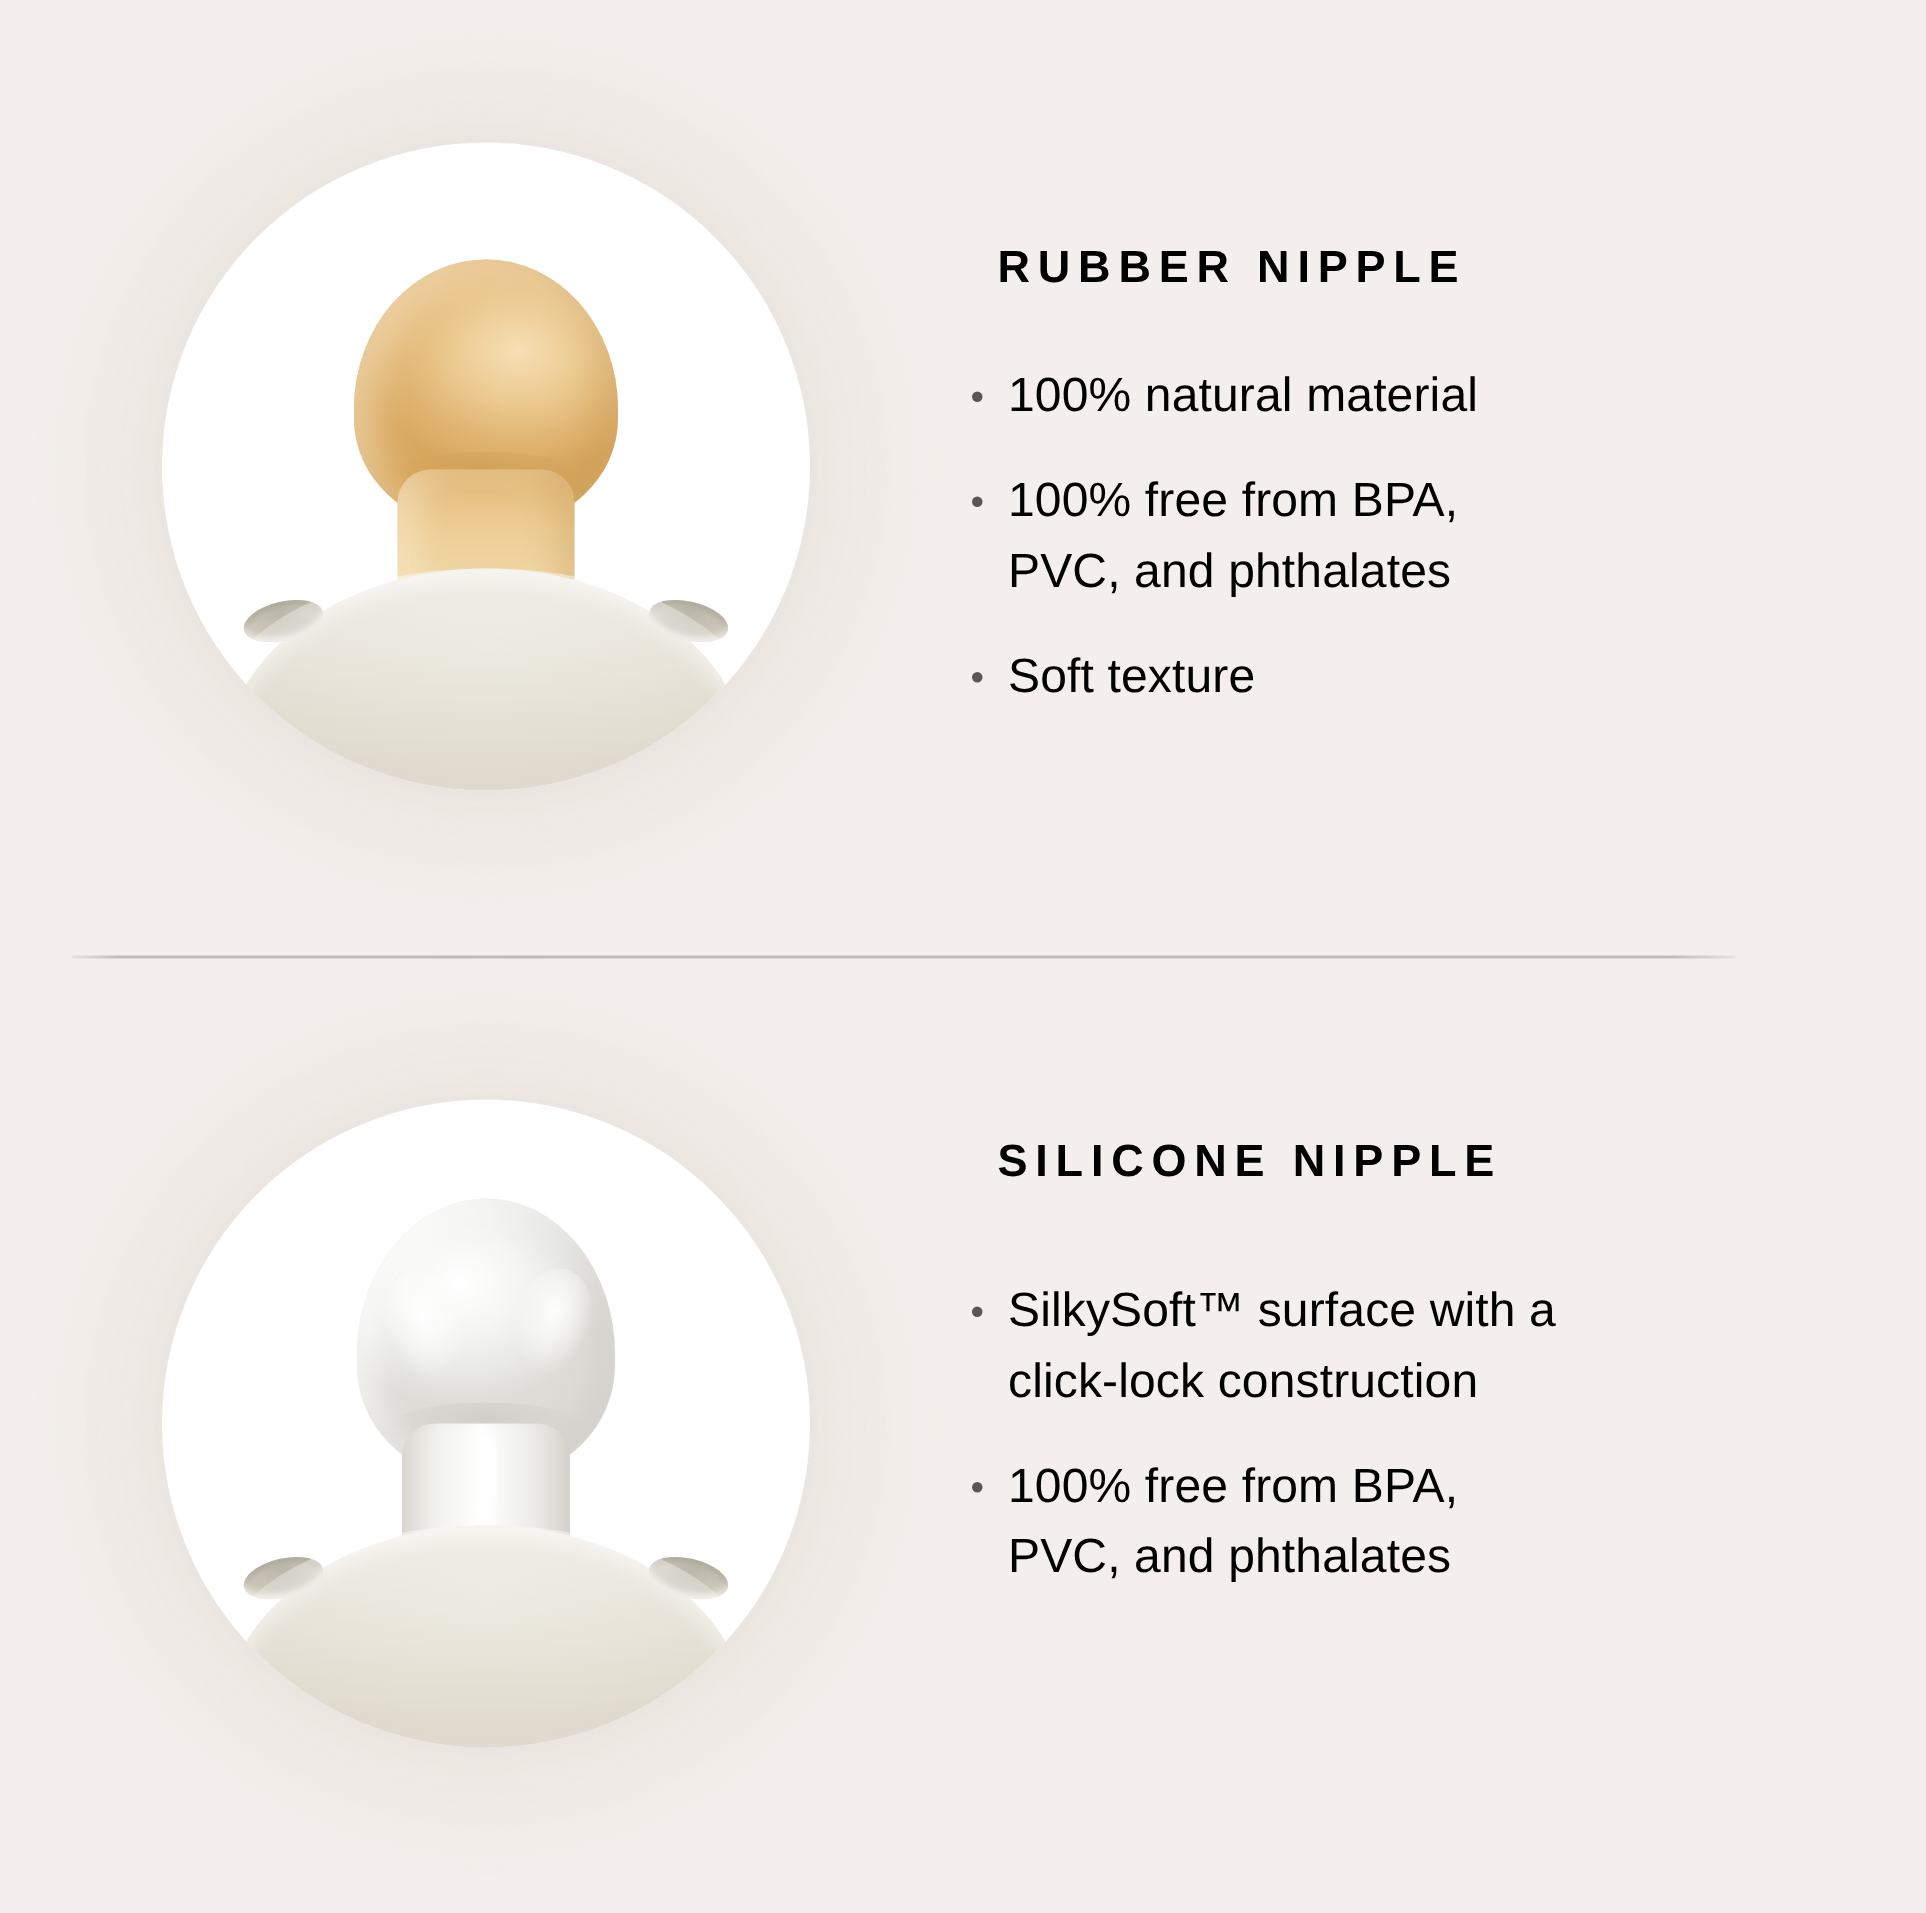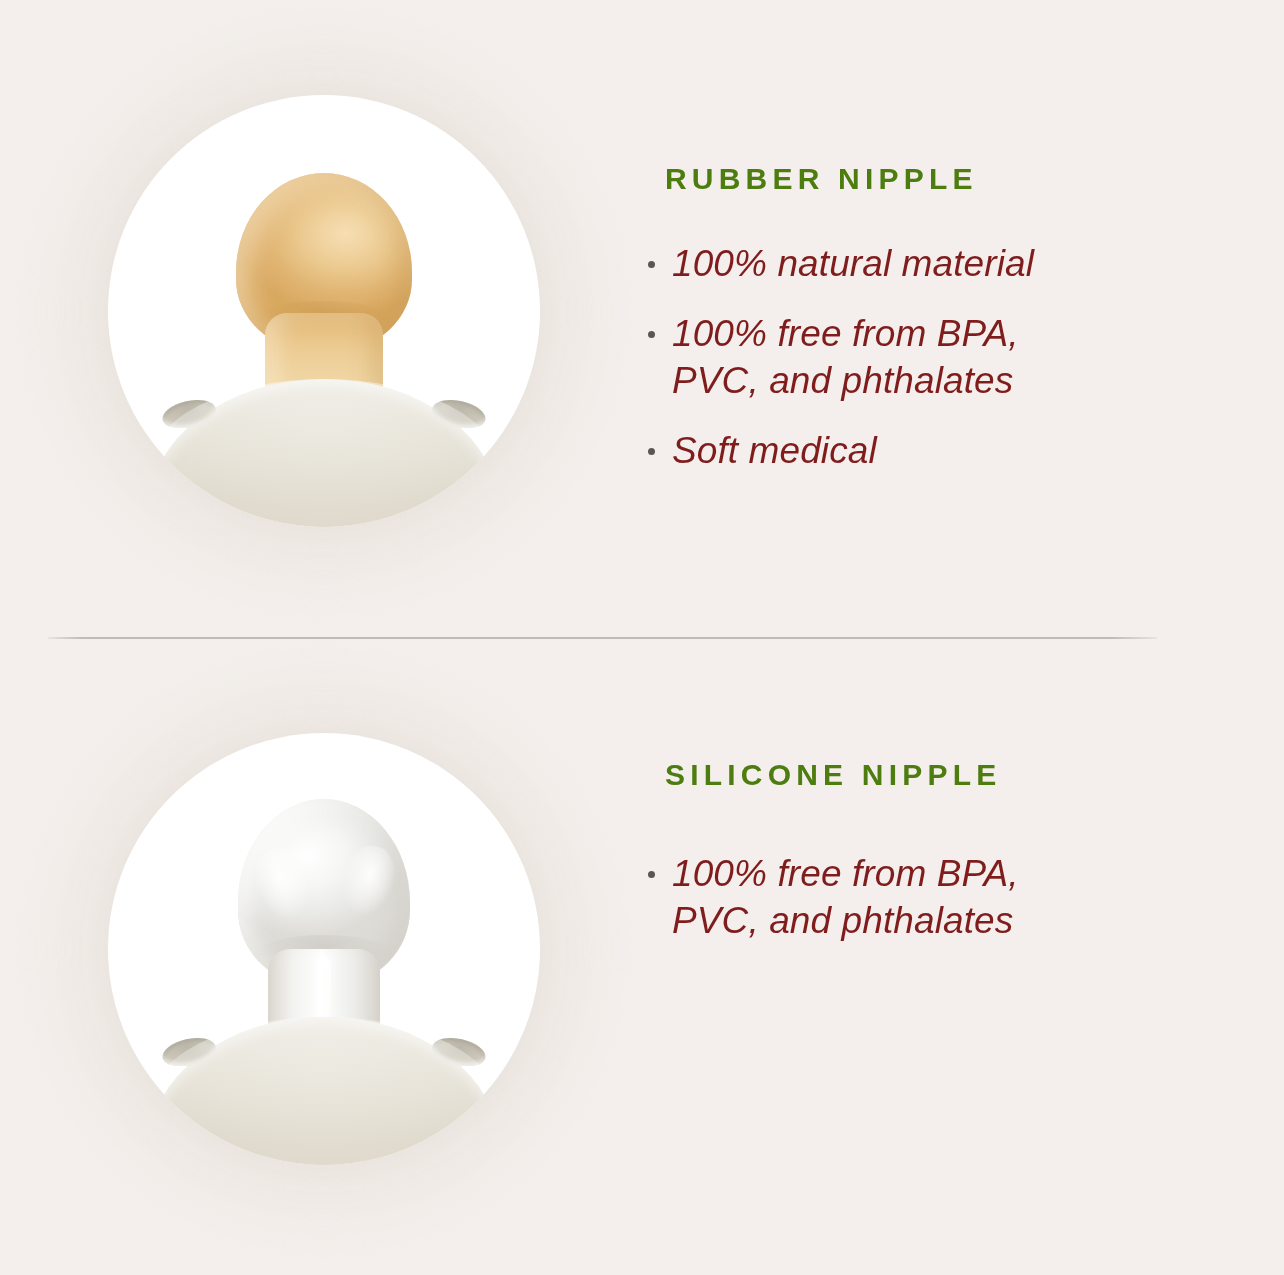--- a/index.html
+++ b/index.html
@@ -237,21 +237,21 @@
                 rgba(178,175,166,0.30) 0%, rgba(178,175,166,0) 72%);
   }
 
   
   .text-col {
     position: absolute;
     left: 634px;
     width: 600px;
   }
   .heading {
-    color: #4d7c0f;
+    color: #000000;
     font-size: 30px;
     font-weight: 700;
     letter-spacing: 5.2px;
     white-space: nowrap;
     margin: 0;
   }
   .rubber .heading   { top: 162px; position: absolute; left: 31px; }
   .silicone .heading { top: 120px; position: absolute; left: 31px; }
 
   .bullets {
@@ -259,28 +259,27 @@
     list-style: none;
     margin: 0;
     padding: 0;
     width: 580px;
   }
   .rubber   .bullets { top: 240px; left: 8px; }
   .silicone .bullets { top: 212px; left: 8px; }
 
   .bullets li {
     position: relative;
-    color: #7f1d1d;
-    font-size: 37px;
+    color: #000000;
+    font-size: 32px;
     line-height: 47px;
     font-weight: 400;
     padding-left: 30px;
     margin-bottom: 23px;
     letter-spacing: 0.1px;
-    font-style: italic;
   }
   .bullets li:last-child { margin-bottom: 0; }
   .bullets li .dot {
     position: absolute;
     left: 6px;
     top: 21px;
     width: 7px;
     height: 7px;
     border-radius: 50%;
     background: #5b5555;
@@ -331,21 +330,21 @@
           <span class="dot"></span>
           <span class="txt">100% natural material</span>
         </li>
         <li>
           <span class="dot"></span>
           <span class="txt">100% free from BPA,
 PVC, and phthalates</span>
         </li>
         <li>
           <span class="dot"></span>
-          <span class="txt">Soft medical</span>
+          <span class="txt">Soft texture</span>
         </li>
       </ul>
     </div>
   </div>
 
   <div class="divider"></div>
 
   <div class="section silicone">
 
     <div class="halo halo-outer"></div>
@@ -362,20 +361,25 @@
         <div class="air-hole right"></div>
       </div>
     </div>
 
     <div class="text-col">
       <h2 class="heading">SILICONE NIPPLE</h2>
 
       <ul class="bullets">
         <li>
           <span class="dot"></span>
+          <span class="txt">SilkySoft™ surface with a
+click-lock construction</span>
+        </li>
+        <li>
+          <span class="dot"></span>
           <span class="txt">100% free from BPA,
 PVC, and phthalates</span>
         </li>
       </ul>
     </div>
   </div>
 
 </div>
 
 </body></html>

